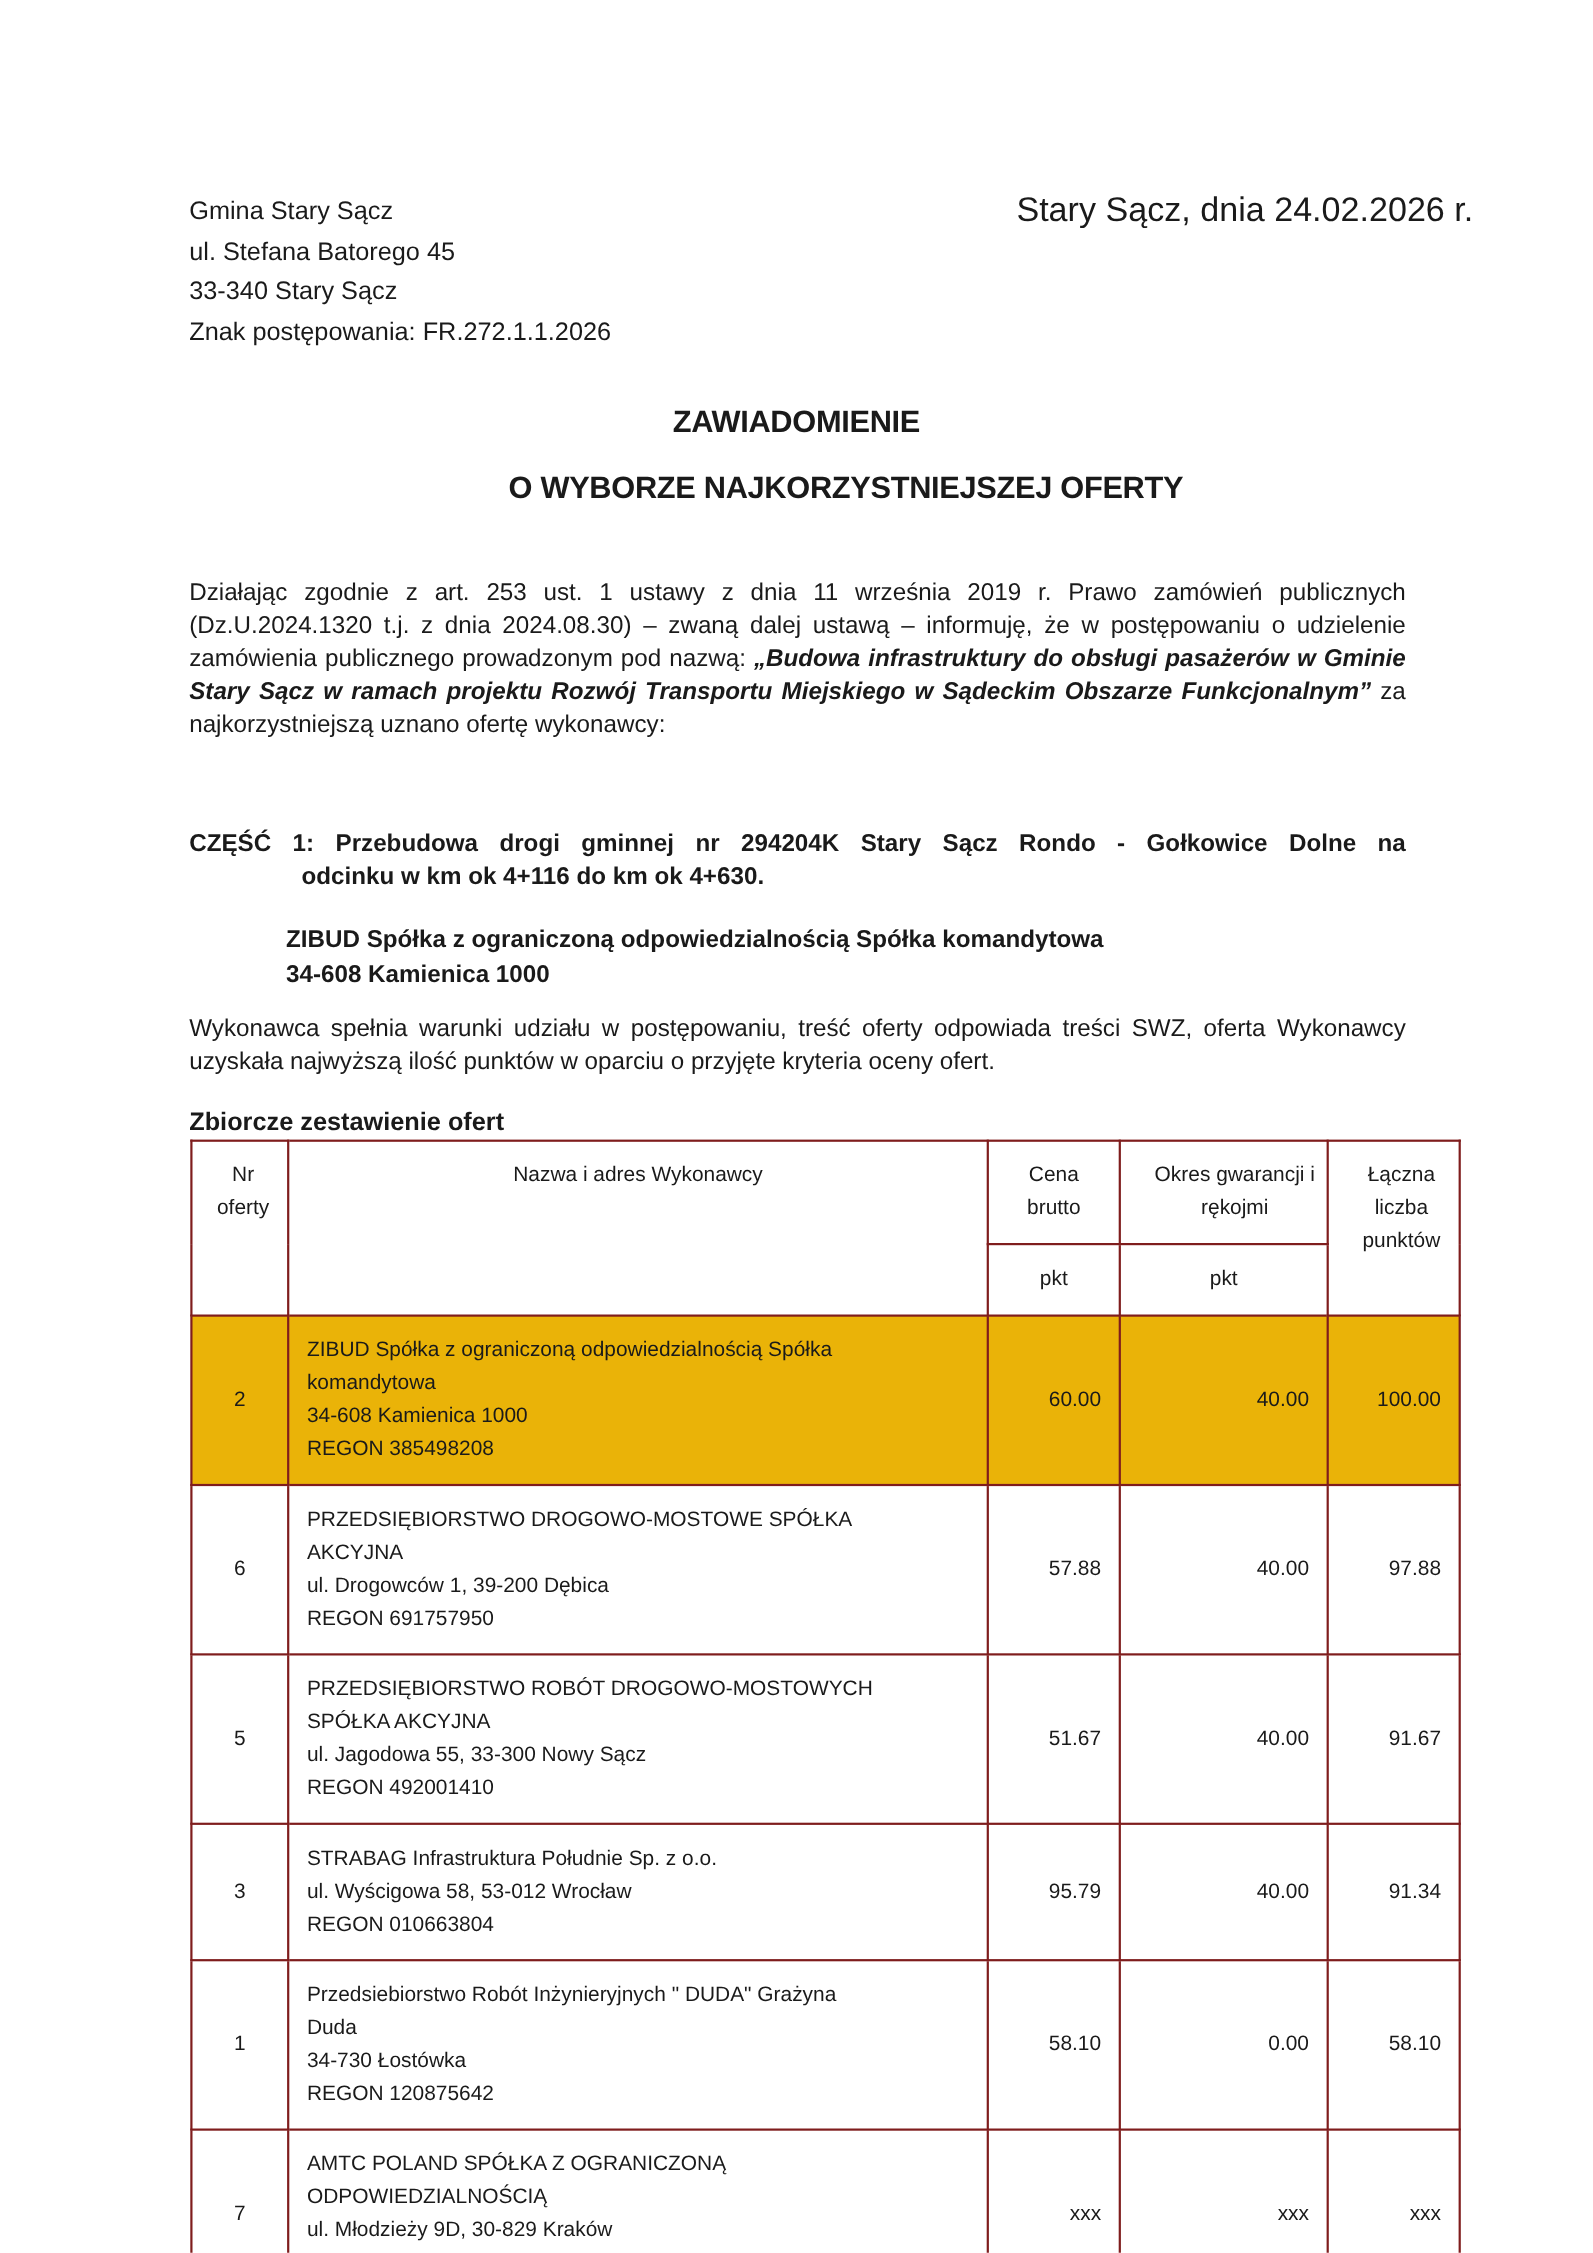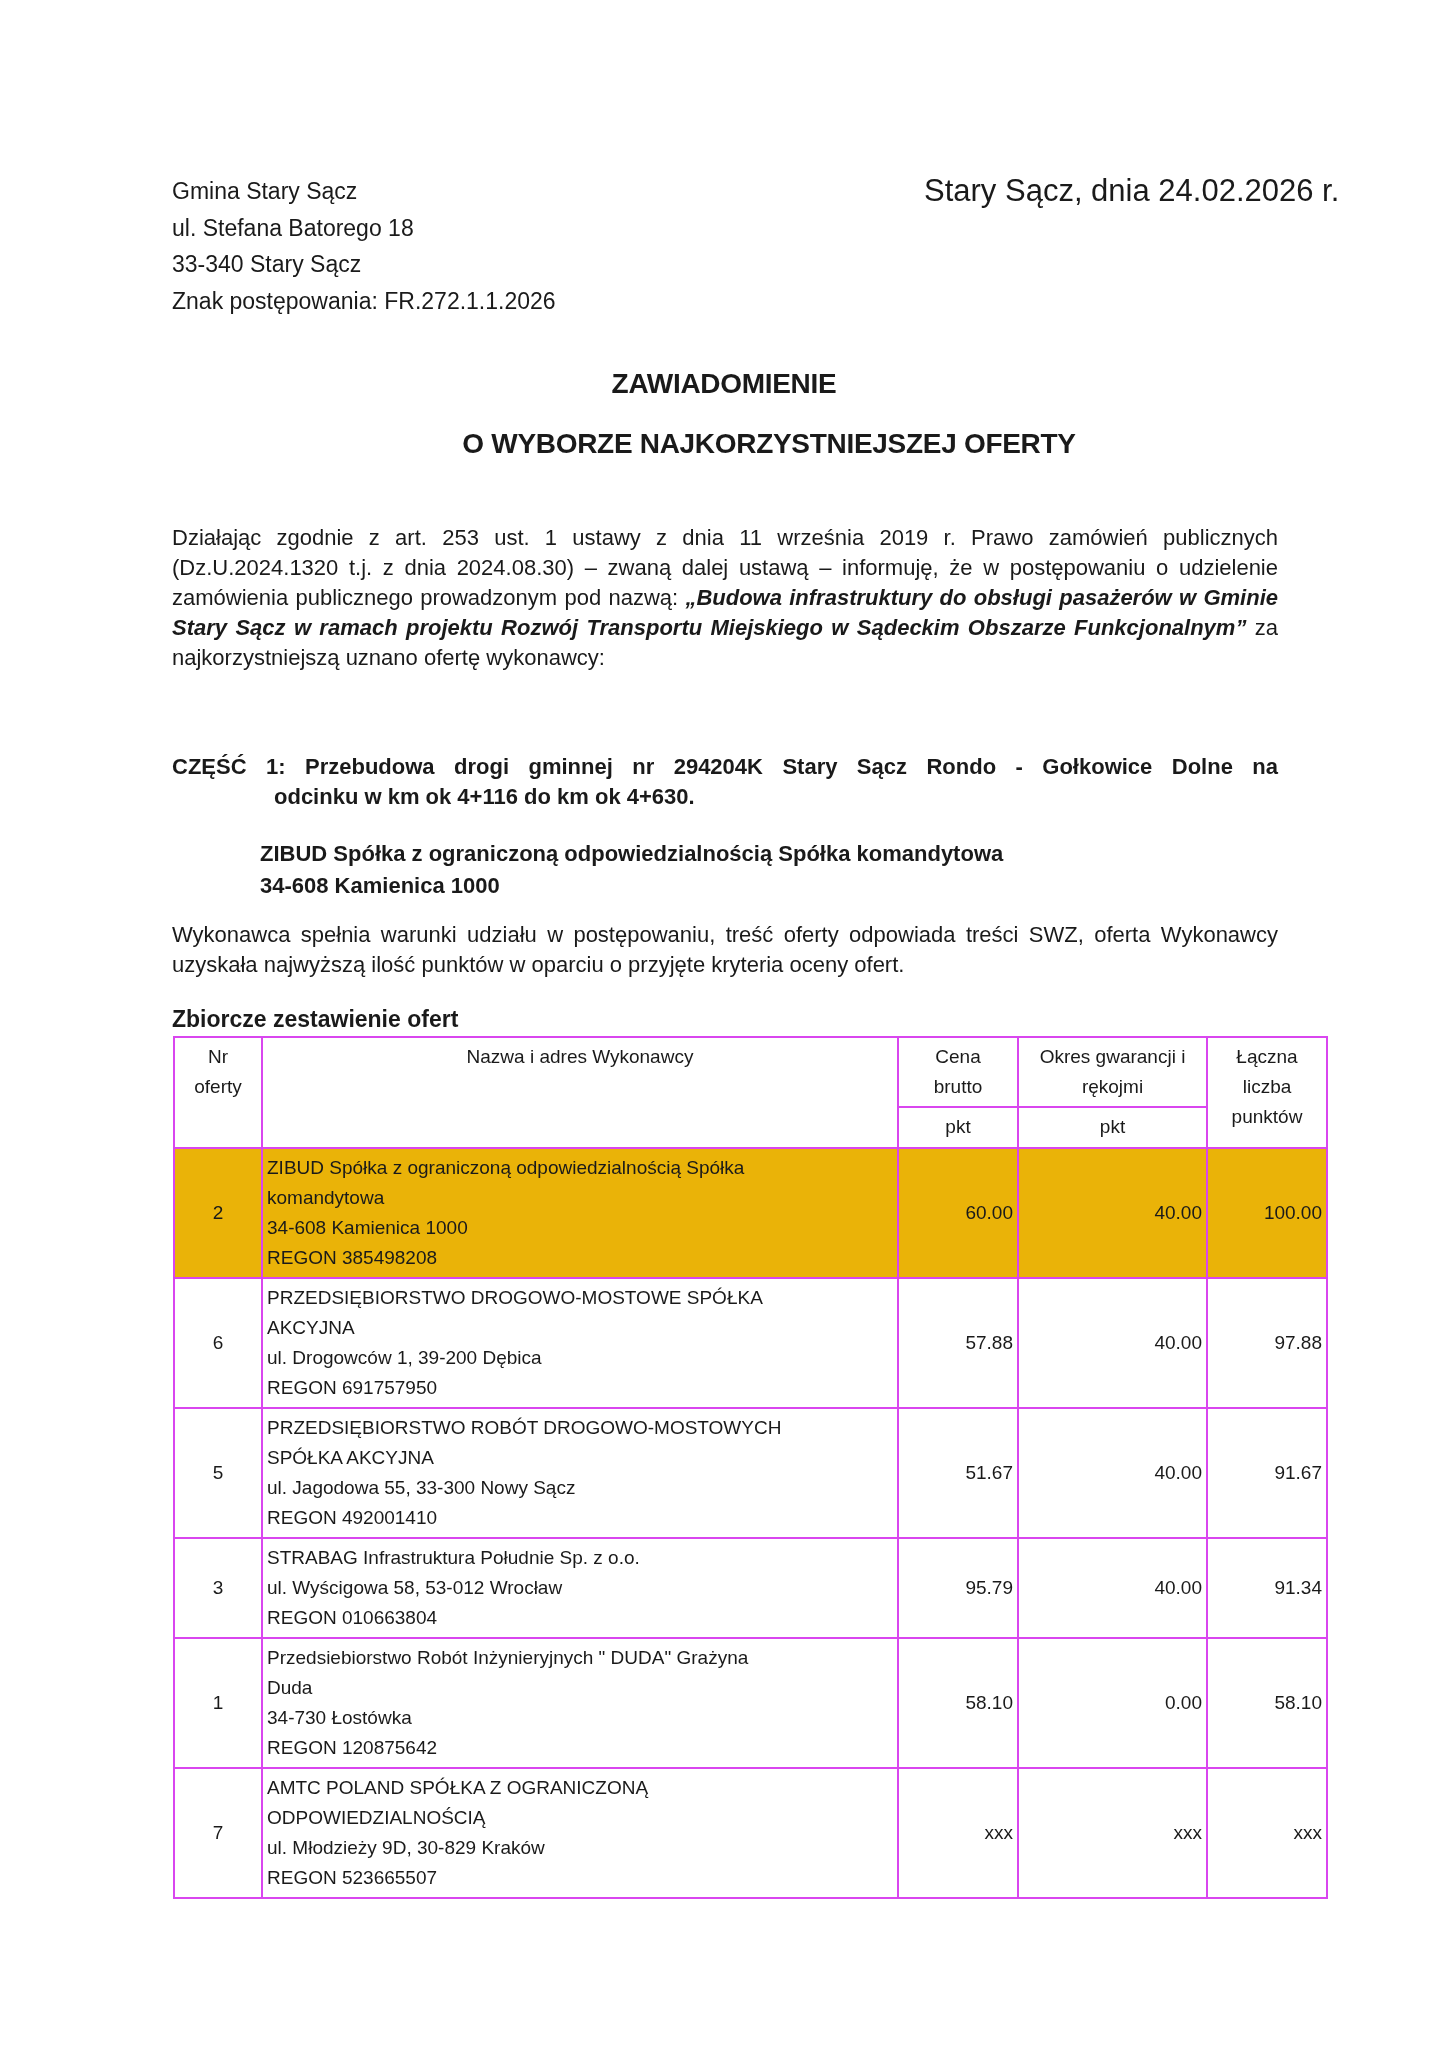--- a/index.html
+++ b/index.html
@@ -30,39 +30,39 @@
 
   .cond { top: 920px; }
 
   .tbl-caption { position: absolute; left: 172px; top: 1006px; font-size: 23px; font-weight: bold; white-space: nowrap; }
 
   table.offers {
     position: absolute; left: 173px; top: 1036px; width: 1153px;
     border-collapse: collapse; table-layout: fixed;
     font-size: 19px; line-height: 30px;
   }
-  table.offers th, table.offers td { border: 2px solid #d946ef; padding: 4px; }
+  table.offers th, table.offers td { border: 2px solid #7f1d1d; padding: 16px; }
   table.offers th { font-weight: normal; text-align: center; vertical-align: top; line-height: 30px; }
   th.sub { vertical-align: middle; height: 31px; }
   td.nr { text-align: center; vertical-align: middle; }
   td.name { padding-left: 10px; vertical-align: top; }
   td.name div { white-space: nowrap; }
   td.num { text-align: right; padding-right: 8px; vertical-align: middle; }
   tr.highlight td { background: #eab308; }
   tr.r4 td { height: 117px; }
   tr.r3 td { height: 90px; margin-top: 38px; }
 </style>
 </head>
 <body>
 
 <div class="page">
 
   <div class="sender">
     <div>Gmina Stary Sącz</div>
-    <div>ul. Stefana Batorego 18</div>
+    <div>ul. Stefana Batorego 45</div>
     <div>33-340 Stary Sącz</div>
     <div>Znak postępowania: FR.272.1.1.2026</div>
   </div>
 
   <div class="dateline">Stary Sącz, dnia 24.02.2026 r.</div>
 
   <div class="title title1">ZAWIADOMIENIE</div>
   <div class="title title2">O WYBORZE NAJKORZYSTNIEJSZEJ OFERTY</div>
 
   <div class="para intro"><span>Działając zgodnie z art. 253 ust. 1 ustawy z dnia 11 września 2019 r. Prawo zamówień publicznych (Dz.U.2024.1320 t.j. z dnia 2024.08.30) – zwaną dalej ustawą – informuję, że w postępowaniu o udzielenie zamówienia publicznego prowadzonym pod nazwą: </span><span class="bi">„Budowa infrastruktury do obsługi pasażerów w Gminie Stary Sącz w ramach projektu Rozwój Transportu Miejskiego w Sądeckim Obszarze Funkcjonalnym”</span><span> za najkorzystniejszą uznano ofertę wykonawcy:</span></div>

